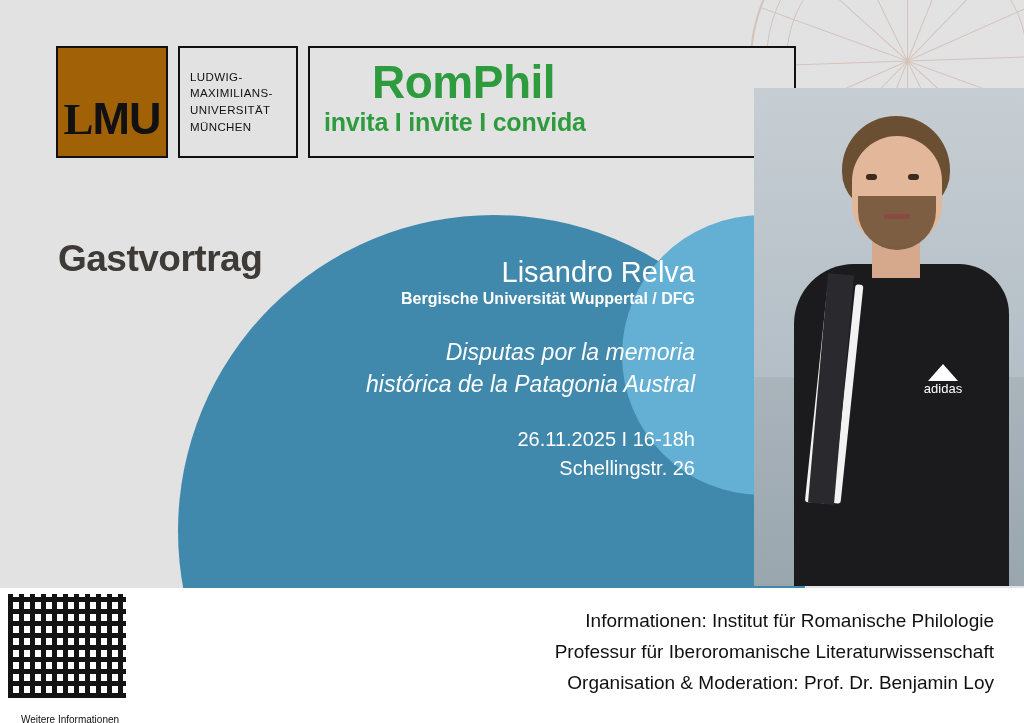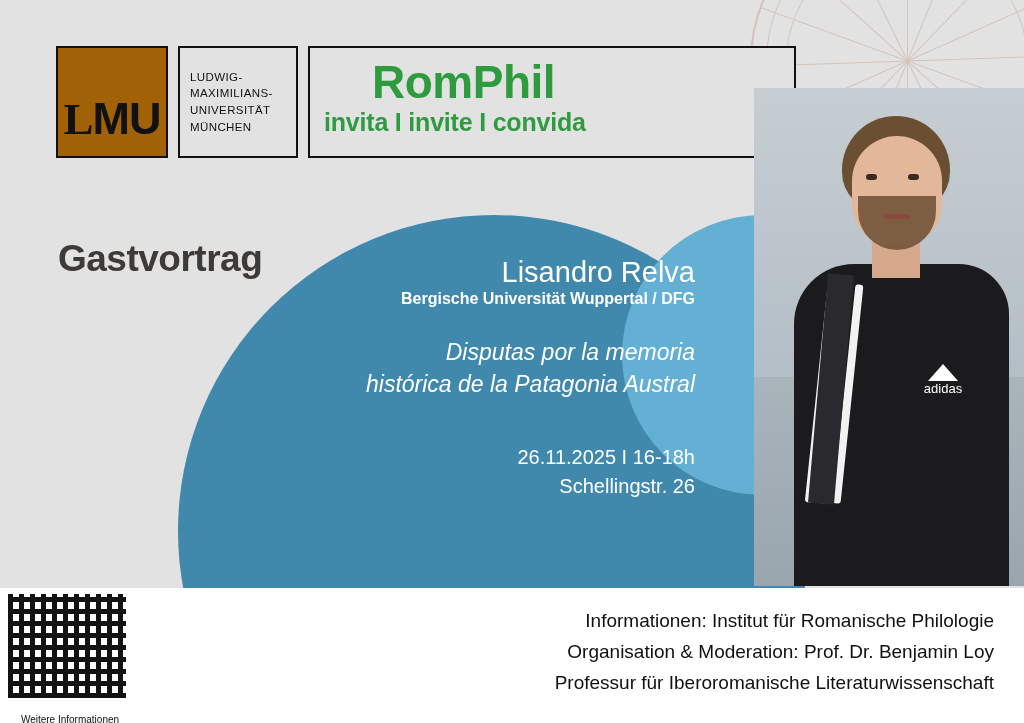--- a/index.html
+++ b/index.html
@@ -187,21 +187,21 @@
     font-size: 16px;
     font-weight: bold;
   }
   .talk-title {
     margin-top: 28px;
     font-size: 23px;
     font-style: italic;
     line-height: 1.42;
   }
   .details {
-    margin-top: 42px;
+    margin-top: 24px;
     font-size: 20px;
     line-height: 1.45;
   }
 
   
   .portrait {
     position: absolute;
     right: 0;
     top: 88px;
     width: 270px;
@@ -424,18 +424,18 @@
     </div>
   </div>
 
   <div class="footer">
     <div class="qr-wrap">
       <div class="qr"></div>
       <div class="qr-caption">Weitere Informationen</div>
     </div>
     <div class="footer-text">
       <div>Informationen: Institut für Romanische Philologie</div>
+      <div>Professur für Iberoromanische Literaturwissenschaft</div>
       <div>Organisation &amp; Moderation: Prof. Dr. Benjamin Loy</div>
-      <div>Professur für Iberoromanische Literaturwissenschaft</div>
     </div>
   </div>
 
 </div>
 
 </body></html>

